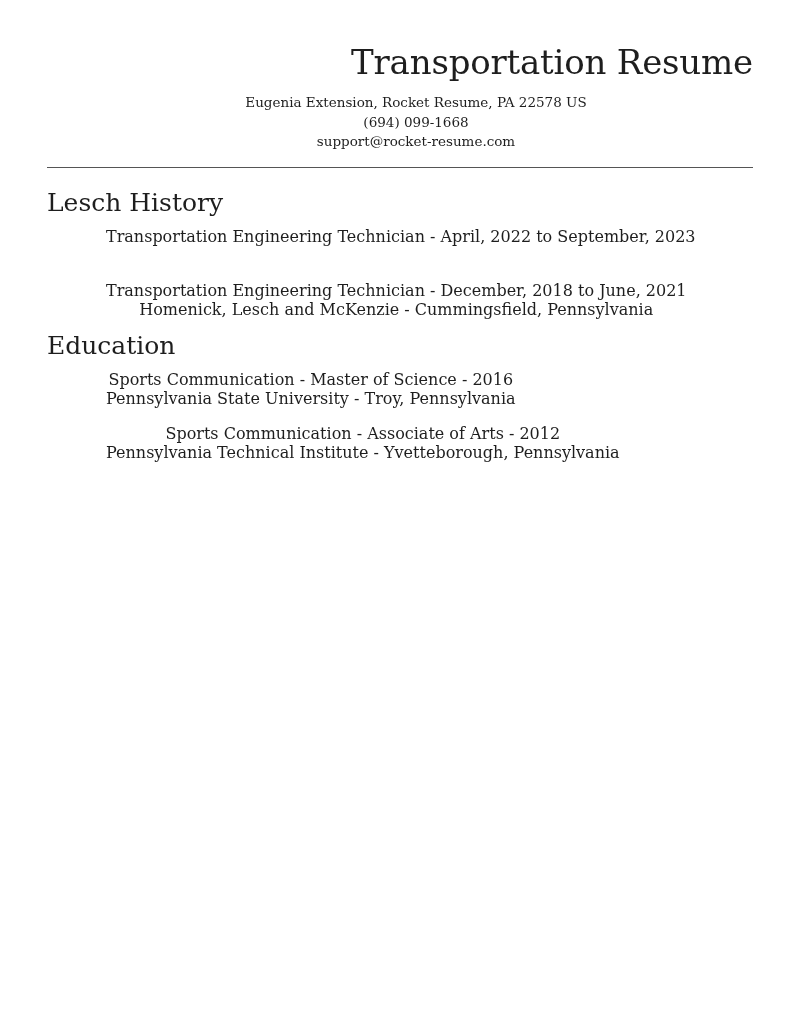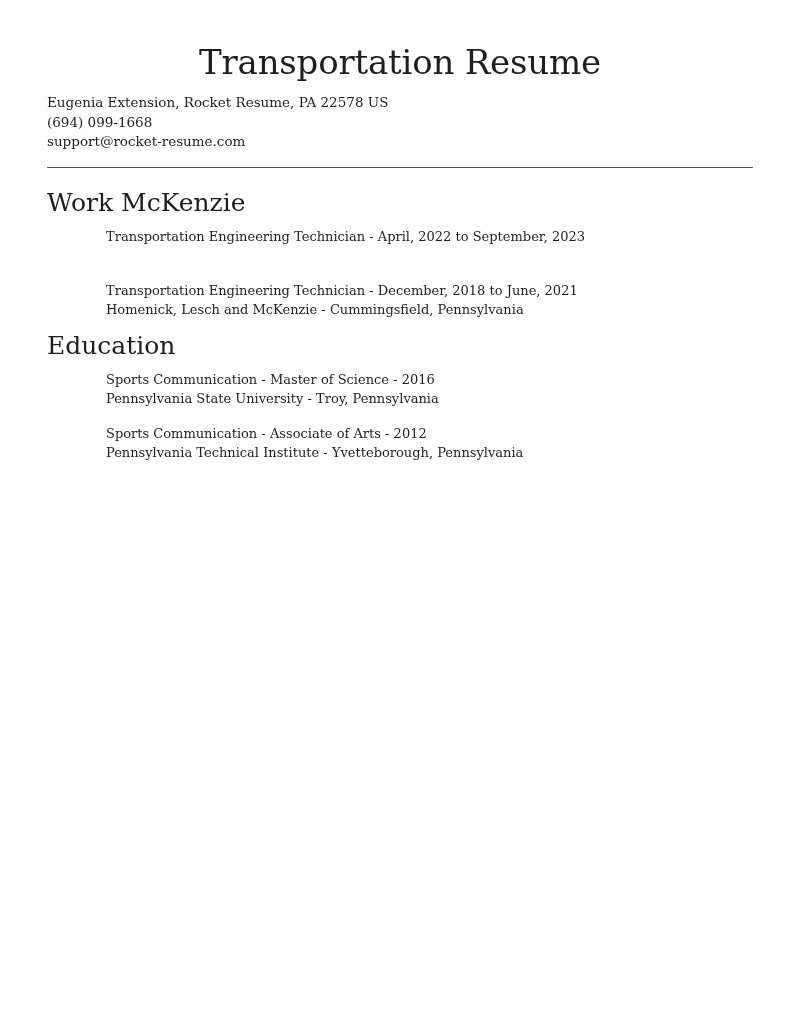--- a/index.html
+++ b/index.html
@@ -15,36 +15,37 @@
       color: #1e1e1e;
       overflow: hidden;
     }
     .page {
       position: absolute;
       left: 47px;
       top: 0;
       width: 706px;
     }
     .title {
-      text-align: center;
+      text-align: right;
       font-size: 34px;
       font-weight: normal;
       margin: 0;
       position: absolute;
       top: 40px;
       left: 0;
       width: 706px;
       line-height: 44px;
       letter-spacing: -0.2px;
     }
     .contact {
       position: absolute;
       top: 93px;
-      left: 0;
+      left: 16px;
       width: 706px;
+      text-align: center;
       font-size: 13.5px;
       line-height: 19.5px;
     }
     .contact div { white-space: nowrap; }
     .rule {
       position: absolute;
       top: 167px;
       left: 0;
       width: 706px;
       height: 0;
@@ -55,40 +56,41 @@
       left: 0;
       font-size: 25px;
       font-weight: normal;
       margin: 0;
       line-height: 32px;
       white-space: nowrap;
     }
     .entry {
       position: absolute;
       left: 59px;
-      font-size: 13px;
+      font-size: 16px;
       line-height: 19px;
       white-space: nowrap;
+      text-align: center;
     }
   </style>
 </head>
 <body>
 
 <div class="page">
   <h1 class="title">Transportation Resume</h1>
 
   <div class="contact">
     <div>Eugenia Extension, Rocket Resume, PA 22578 US</div>
     <div>(694) 099-1668</div>
     <div>support@rocket-resume.com</div>
   </div>
 
   <div class="rule"></div>
 
-  <h2 class="section-title" style="top:187px;">Work McKenzie</h2>
+  <h2 class="section-title" style="top:187px;">Lesch History</h2>
 
   <div class="entry" style="top:227px;">
     <div>Transportation Engineering Technician - April, 2022 to September, 2023</div>
   </div>
 
   <div class="entry" style="top:281px;">
     <div>Transportation Engineering Technician - December, 2018 to June, 2021</div>
     <div>Homenick, Lesch and McKenzie - Cummingsfield, Pennsylvania</div>
   </div>
 

